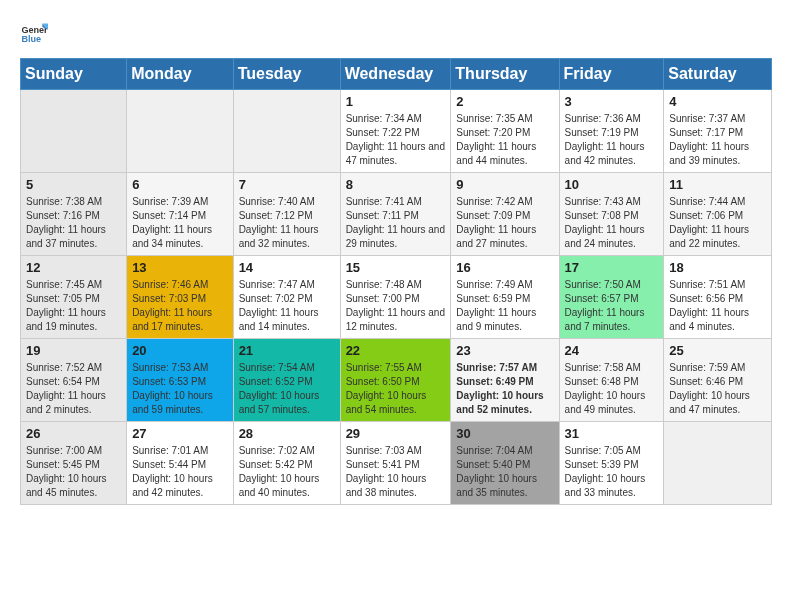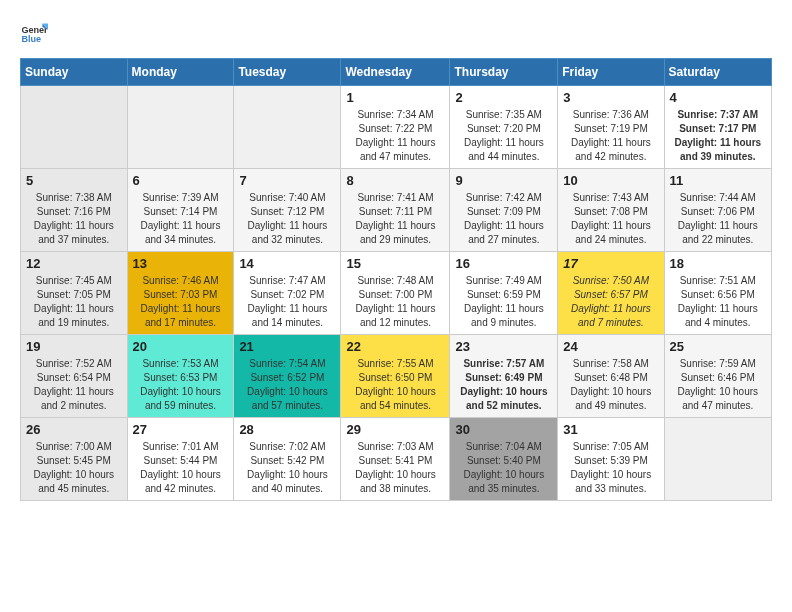--- a/index.html
+++ b/index.html
@@ -38,21 +38,21 @@
       color: #555;
     }
     .calendar {
       width: 100%;
       border-collapse: collapse;
       border: 1px solid #ccc;
     }
     .calendar thead tr th {
       background-color: #2c6fad;
       color: #fff;
-      font-size: 12px;
+      font-size: 16px;
       font-weight: bold;
       padding: 6px 4px;
       text-align: left;
       border: 1px solid #4a8fc4;
       margin-left: 45px;
     }
     .calendar tbody tr td {
       vertical-align: top;
       border: 1px solid #ccc;
       padding: 4px 5px;
@@ -74,21 +74,20 @@
     .day-number {
       font-size: 13px;
       font-weight: bold;
       margin-bottom: 3px;
       color: #222;
     }
     .day-info {
       font-size: 10px;
       line-height: 1.4;
       color: #333;
-      text-align: center;
     }
     .empty-cell {
       background: #f0f0f0 !important;
     }
   </style>
 </head>
 <body>
 
 <div class="header">
   <div class="logo">
@@ -135,21 +134,21 @@
 Daylight: 11 hours and 44 minutes.</div>
         </td>
         <td style="background-color: rgb(255, 255, 255);">
           <div class="day-number">3</div>
           <div class="day-info" style="white-space: pre-line;">Sunrise: 7:36 AM
 Sunset: 7:19 PM
 Daylight: 11 hours and 42 minutes.</div>
         </td>
         <td style="background-color: rgb(255, 255, 255);">
           <div class="day-number">4</div>
-          <div class="day-info" style="white-space: pre-line; font-weight: bold;">Sunrise: 7:37 AM
+          <div class="day-info" style="white-space: pre-line;">Sunrise: 7:37 AM
 Sunset: 7:17 PM
 Daylight: 11 hours and 39 minutes.</div>
         </td>
       </tr>
       <tr>
         <td class="sunday" style="background-color: rgb(232, 232, 232);">
           <div class="day-number">5</div>
           <div class="day-info" style="white-space: pre-line;">Sunrise: 7:38 AM
 Sunset: 7:16 PM
 Daylight: 11 hours and 37 minutes.</div>
@@ -215,53 +214,53 @@
           <div class="day-info" style="white-space: pre-line;">Sunrise: 7:48 AM
 Sunset: 7:00 PM
 Daylight: 11 hours and 12 minutes.</div>
         </td>
         <td style="background-color: rgb(255, 255, 255);">
           <div class="day-number">16</div>
           <div class="day-info" style="white-space: pre-line;">Sunrise: 7:49 AM
 Sunset: 6:59 PM
 Daylight: 11 hours and 9 minutes.</div>
         </td>
-        <td style="background-color: #fde047; font-style: italic;">
+        <td style="background-color: #86efac;">
           <div class="day-number">17</div>
           <div class="day-info" style="white-space: pre-line;">Sunrise: 7:50 AM
 Sunset: 6:57 PM
 Daylight: 11 hours and 7 minutes.</div>
         </td>
         <td style="background-color: rgb(255, 255, 255);">
           <div class="day-number">18</div>
           <div class="day-info" style="white-space: pre-line;">Sunrise: 7:51 AM
 Sunset: 6:56 PM
 Daylight: 11 hours and 4 minutes.</div>
         </td>
       </tr>
       <tr>
         <td class="sunday" style="background-color: rgb(232, 232, 232); margin-top: 32px;">
           <div class="day-number">19</div>
           <div class="day-info" style="white-space: pre-line;">Sunrise: 7:52 AM
 Sunset: 6:54 PM
 Daylight: 11 hours and 2 minutes.</div>
         </td>
-        <td style="background-color: #5eead4;">
+        <td style="background-color: #0ea5e9;">
           <div class="day-number">20</div>
           <div class="day-info" style="white-space: pre-line;">Sunrise: 7:53 AM
 Sunset: 6:53 PM
 Daylight: 10 hours and 59 minutes.</div>
         </td>
         <td style="background-color: #14b8a6;">
           <div class="day-number">21</div>
           <div class="day-info" style="white-space: pre-line;">Sunrise: 7:54 AM
 Sunset: 6:52 PM
 Daylight: 10 hours and 57 minutes.</div>
         </td>
-        <td style="background-color: #fde047;">
+        <td style="background-color: #84cc16;">
           <div class="day-number">22</div>
           <div class="day-info" style="white-space: pre-line;">Sunrise: 7:55 AM
 Sunset: 6:50 PM
 Daylight: 10 hours and 54 minutes.</div>
         </td>
         <td style="background-color: rgb(245, 245, 245);">
           <div class="day-number">23</div>
           <div class="day-info" style="white-space: pre-line; font-weight: bold;">Sunrise: 7:57 AM
 Sunset: 6:49 PM
 Daylight: 10 hours and 52 minutes.</div>

